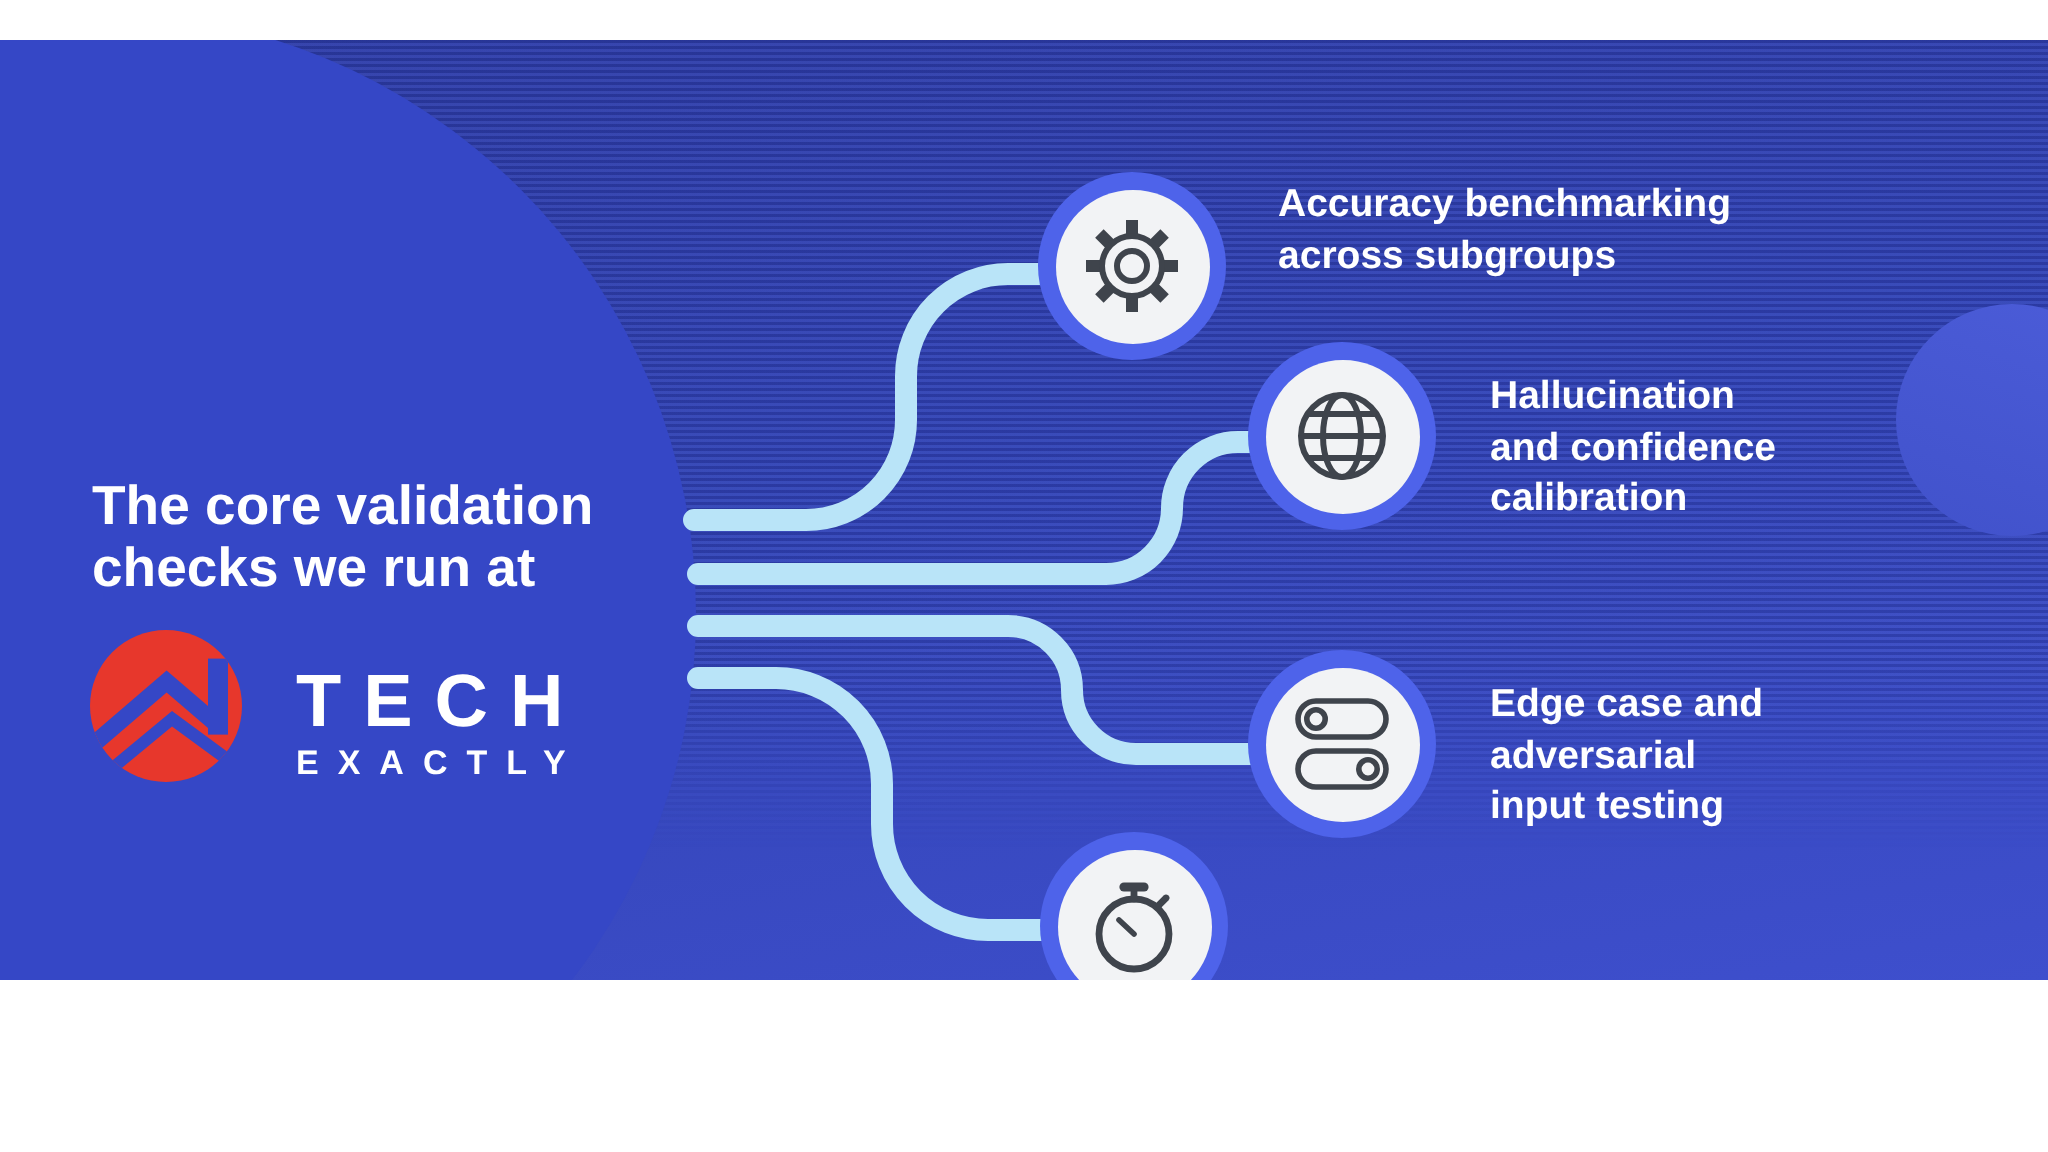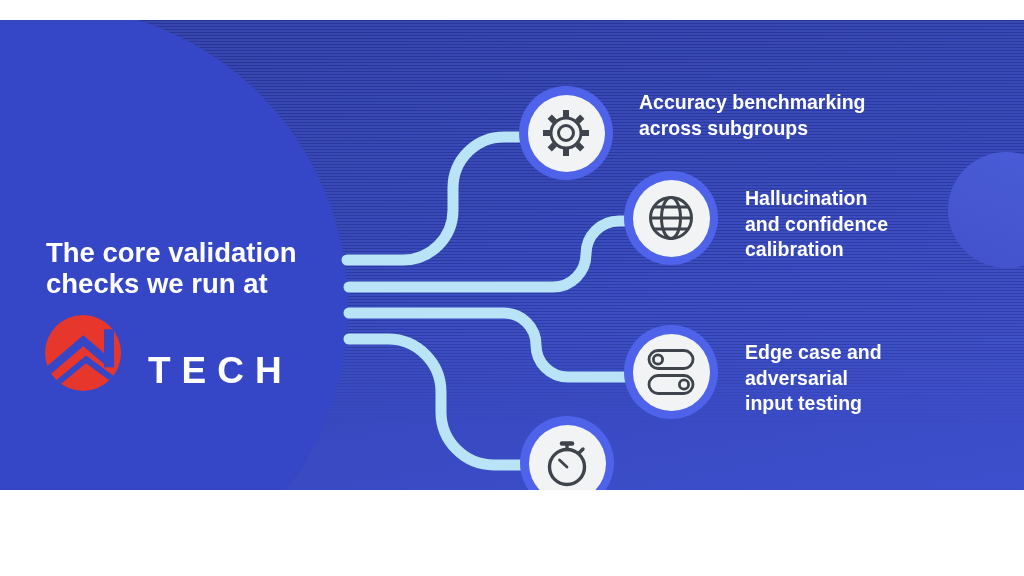--- a/index.html
+++ b/index.html
@@ -132,15 +132,16 @@
       </defs>
       <circle cx="38" cy="38" r="38" fill="#e7372c"></circle>
       <g clip-path="url(#logoclip)" fill="#3547c6">
         <polygon points="0,53.1 38.3,20.2 59,38 59,49 38.3,31.2 0,64.1"></polygon>
         <rect x="59" y="14.3" width="10" height="38"></rect>
         <polygon points="0,74.5 41,40.5 76,66.2 76,73.9 41,48.2 0,82.2"></polygon>
       </g>
     </svg>
     <div class="logo-text">
       <div class="logo-main">TECH</div>
+      <div class="logo-sub">EXACTLY</div>
     </div>
   </div>
 </div>
 
 </body></html>

